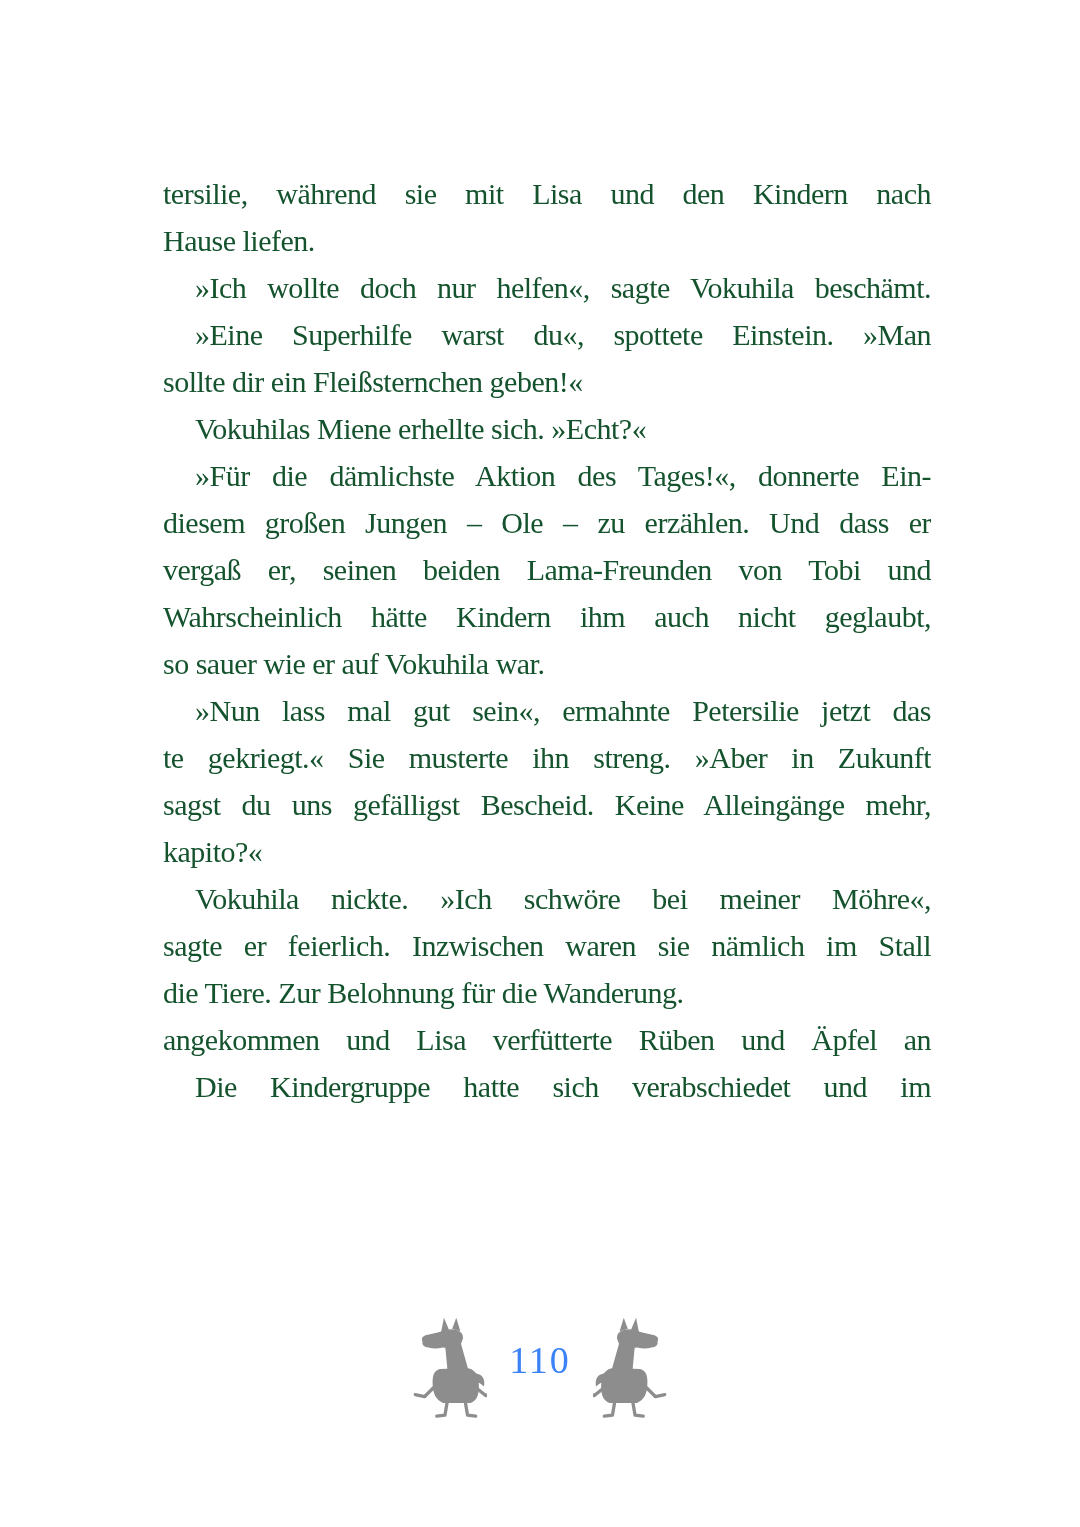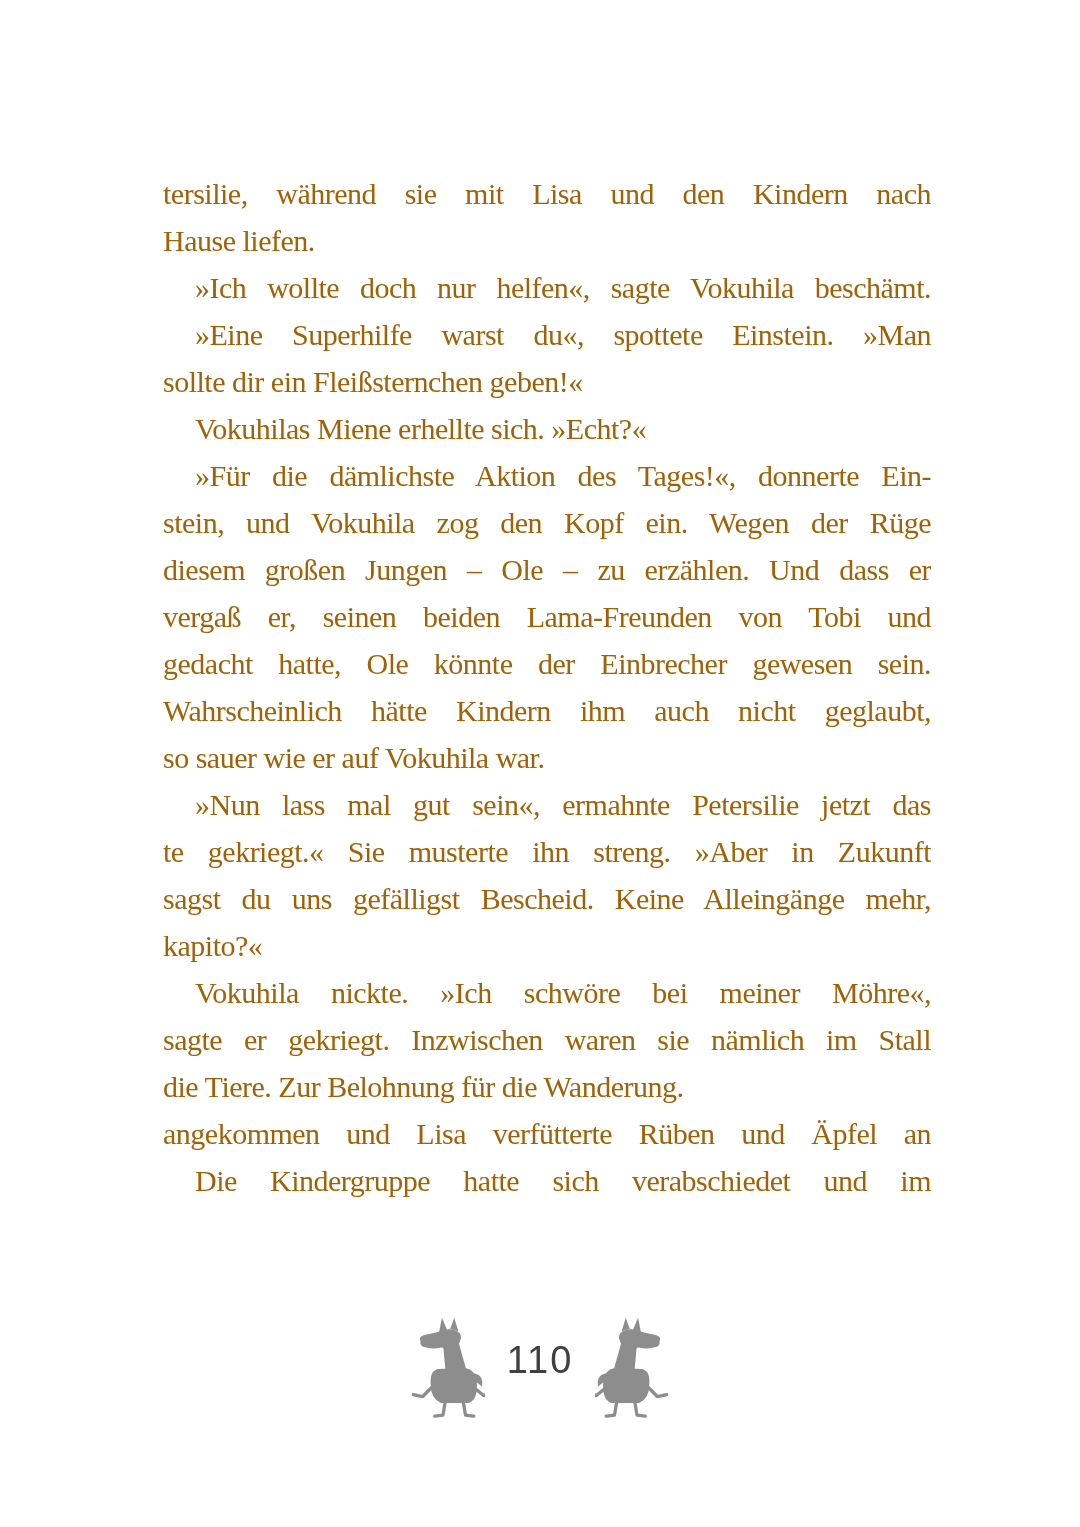--- a/index.html
+++ b/index.html
@@ -13,21 +13,21 @@
     height: 1527px;
     background: #ffffff;
     overflow: hidden;
     font-family: "Liberation Serif", "DejaVu Serif", serif;
   }
   .page-text {
     position: absolute;
     top: 170px;
     left: 163px;
     width: 768px;
-    color: #a16207;
+    color: #14532d;
     font-size: 30px;
     letter-spacing: -0.5px;
   }
   .line {
     height: 47px;
     line-height: 47px;
     text-align: center;
     text-align-last: left;
     white-space: normal;
     overflow: hidden;
@@ -52,53 +52,51 @@
   }
   .llama {
     display: inline-block;
     width: 82px;
     height: 104px;
     filter: blur(0.4px);
   }
   .llama svg { width: 100%; height: 100%; }
   .llama.mirrored { transform: scaleX(-1); }
   .page-number {
-    font-family: Liberation Sans, sans-serif;
+    font-family: Liberation Serif, serif;
     font-size: 38px;
     font-weight: 500;
-    color: #404040;
+    color: #3b82f6;
     letter-spacing: 2px;
     margin: 0 6px 14px 6px;
   }
 </style>
 </head>
 <body>
 
 <div class="book-page">
 
   <div class="page-text">
       <div class="line just">tersilie, während sie mit Lisa und den Kindern nach</div>
       <div class="line">Hause liefen.</div>
       <div class="line indent just">»Ich wollte doch nur helfen«, sagte Vokuhila beschämt.</div>
       <div class="line indent just">»Eine Superhilfe warst du«, spottete Einstein. »Man</div>
       <div class="line">sollte dir ein Fleißsternchen geben!«</div>
       <div class="line indent">Vokuhilas Miene erhellte sich. »Echt?«</div>
       <div class="line indent just">»Für die dämlichste Aktion des Tages!«, donnerte Ein-</div>
-      <div class="line just">stein, und Vokuhila zog den Kopf ein. Wegen der Rüge</div>
       <div class="line just">diesem großen Jungen – Ole – zu erzählen. Und dass er</div>
       <div class="line just">vergaß er, seinen beiden Lama-Freunden von Tobi und</div>
-      <div class="line just">gedacht hatte, Ole könnte der Einbrecher gewesen sein.</div>
       <div class="line just">Wahrscheinlich hätte Kindern ihm auch nicht geglaubt,</div>
       <div class="line">so sauer wie er auf Vokuhila war.</div>
       <div class="line indent just">»Nun lass mal gut sein«, ermahnte Petersilie jetzt das</div>
       <div class="line just">te gekriegt.« Sie musterte ihn streng. »Aber in Zukunft</div>
       <div class="line just">sagst du uns gefälligst Bescheid. Keine Alleingänge mehr,</div>
       <div class="line">kapito?«</div>
       <div class="line indent just">Vokuhila nickte. »Ich schwöre bei meiner Möhre«,</div>
-      <div class="line just">sagte er gekriegt. Inzwischen waren sie nämlich im Stall</div>
+      <div class="line just">sagte er feierlich. Inzwischen waren sie nämlich im Stall</div>
       <div class="line">die Tiere. Zur Belohnung für die Wanderung.</div>
       <div class="line just">angekommen und Lisa verfütterte Rüben und Äpfel an</div>
       <div class="line indent just">Die Kindergruppe hatte sich verabschiedet und im</div>
     </div>
 
   <div class="page-footer">
     <span class="llama">
       <svg viewBox="0 0 80 100" xmlns="http://www.w3.org/2000/svg">
         <g fill="#8d8d8d" stroke="none">
 

